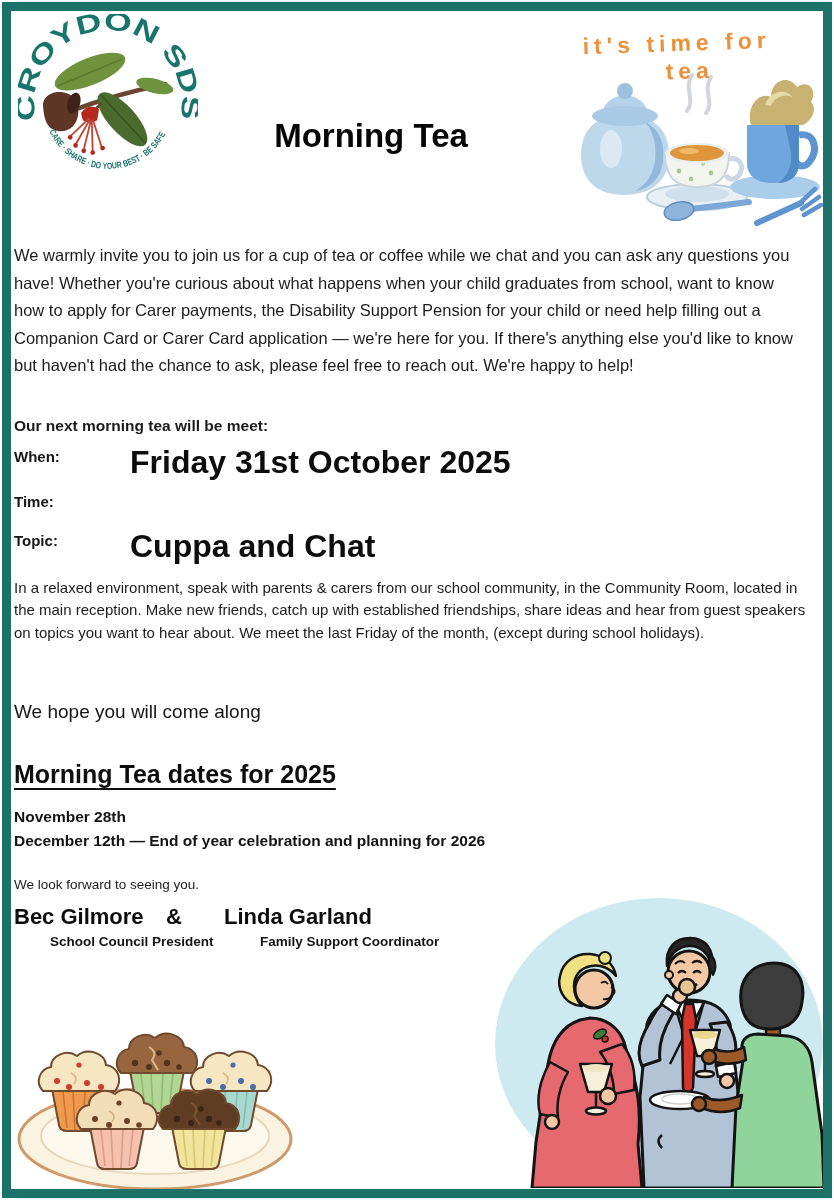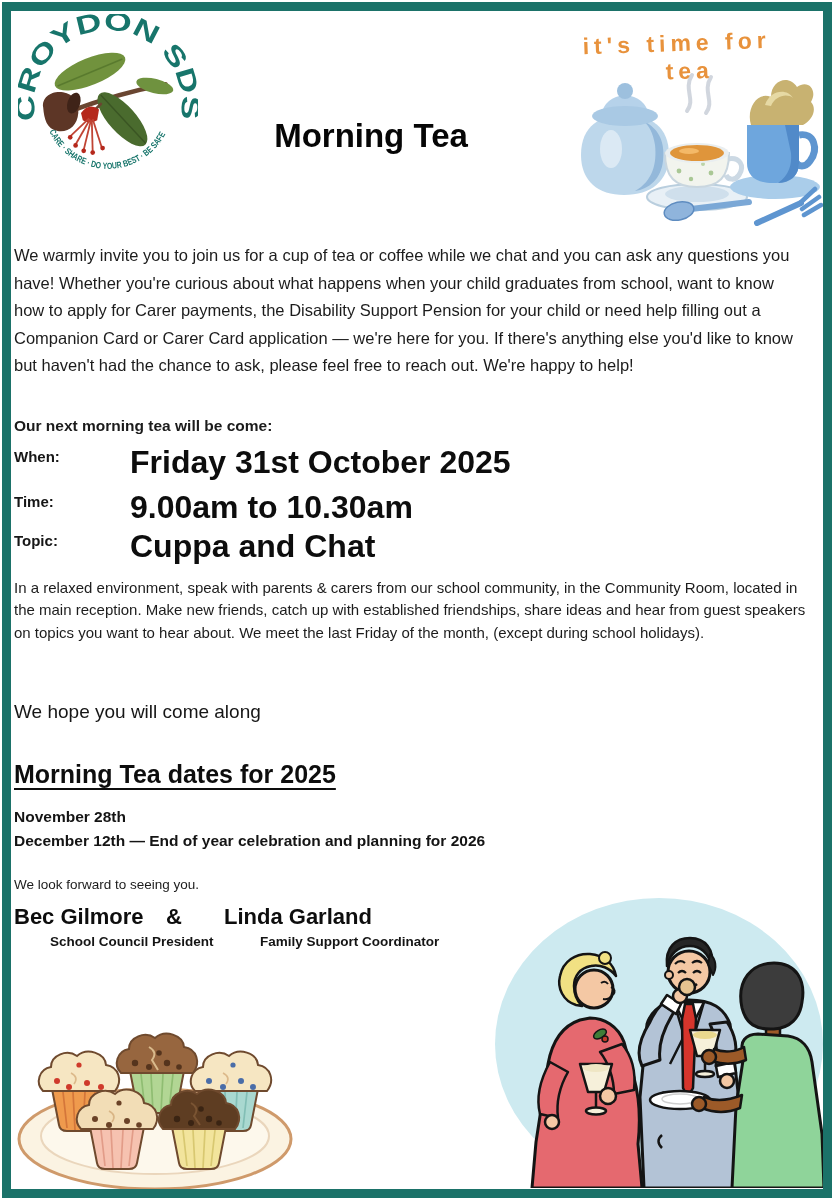--- a/index.html
+++ b/index.html
@@ -127,27 +127,26 @@
       <ellipse cx="120" cy="198" rx="15" ry="9" fill="#8fb4dc" stroke="#5e8cc0" stroke-width="1.5" transform="rotate(-12 120 198)"></ellipse>
     </g>
     <g stroke="#5e95d0" stroke-linecap="round">
       <path d="M 198,210 L 242,190" stroke-width="6"></path>
       <path d="M 240,191 L 256,176 M 243,196 L 260,184 M 245,202 L 262,192" stroke-width="4.5"></path>
     </g>
   </svg>
 
   <div class="abs intro-body">We warmly invite you to join us for a cup of tea or coffee while we chat and you can ask any questions you have! Whether you're curious about what happens when your child graduates from school, want to know how to apply for Carer payments, the Disability Support Pension for your child or need help filling out a Companion Card or Carer Card application — we're here for you. If there's anything else you'd like to know but haven't had the chance to ask, please feel free to reach out. We're happy to help!</div>
 
-  <div class="abs next-intro">Our next morning tea will be come:</div>
+  <div class="abs next-intro">Our next morning tea will be meet:</div>
 
   <div class="abs row-label" style="top:437px;">When:</div>
   <div class="abs row-value" style="top:433px;">Friday 31st October 2025</div>
 
   <div class="abs row-label" style="top:482px;">Time:</div>
-  <div class="abs row-value" style="top:478px;">9.00am to 10.30am</div>
 
   <div class="abs row-label" style="top:521px;">Topic:</div>
   <div class="abs row-value" style="top:517px;">Cuppa and Chat</div>
 
   <div class="abs hope">We hope you will come along</div>
   <div class="abs para2">In a relaxed environment, speak with parents &amp; carers from our school community, in the Community Room, located in the main reception. Make new friends, catch up with established friendships, share ideas and hear from guest speakers on topics you want to hear about. We meet  the last Friday of the month, (except during school holidays).</div>
 
   <div class="abs dates-heading">Morning Tea dates for 2025</div>
   <div class="abs date-item" style="top:797px;">November 28th</div>
   <div class="abs date-item" style="top:821px;">December 12th — End of year celebration and planning for 2026</div>

